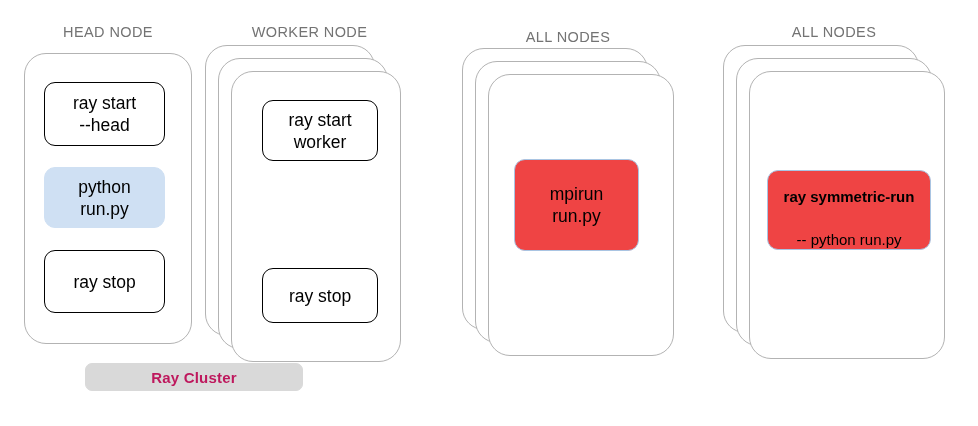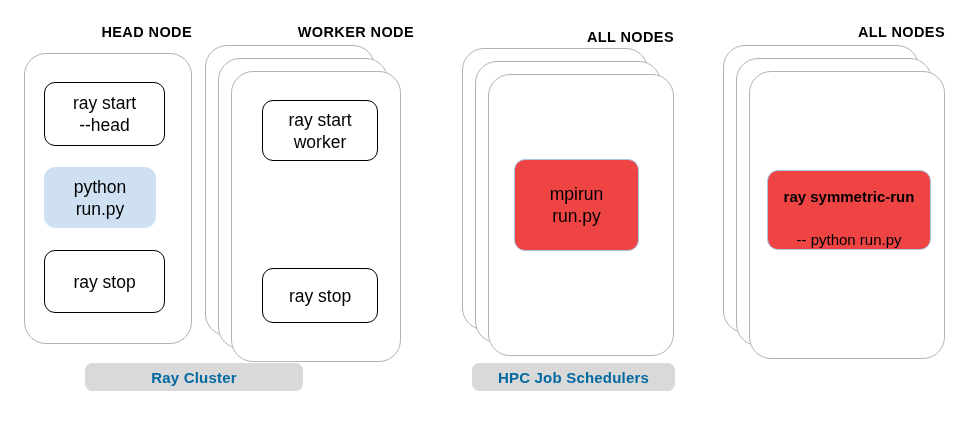--- a/index.html
+++ b/index.html
@@ -17,24 +17,24 @@
     width: 978px;
     height: 426px;
     background: #ffffff;
     overflow: hidden;
   }
 
   
   .panel-title {
     position: absolute;
     font-size: 14.5px;
-    font-weight: bold;
-    color: #000000;
+    font-weight: normal;
+    color: #737373;
     letter-spacing: 0.4px;
-    text-align: right;
+    text-align: center;
     white-space: nowrap;
     line-height: 16px;
   }
 
   
   .node-card {
     position: absolute;
     background: #ffffff;
     border: 1px solid #b3b3b3;
     border-radius: 22px;
@@ -93,21 +93,21 @@
   
   .legend-pill {
     position: absolute;
     box-sizing: border-box;
     display: flex;
     align-items: center;
     justify-content: center;
     border-radius: 7px;
     font-size: 15px;
     font-weight: bold;
-    color: #0369a1;
+    color: #be185d;
     letter-spacing: 0.2px;
     white-space: nowrap;
     z-index: 12;
   }
   .legend-pill.grey {
     background: #d9d9d9;
     border: 1px solid #d9d9d9;
   }
   .legend-pill.green {
     background: #e3efd9;
@@ -121,21 +121,21 @@
 
   <div class="panel-title" style="left:24px; top:24px; width:168px;">HEAD NODE</div>
 
   <div class="node-card front" style="left:24px; top:53px; width:168px; height:291px;"></div>
 
   <div class="cmd-box plain" style="left:44px; top:82px; width:121px; height:64px;">
     <span class="cmd-line">ray start</span>
     <span class="cmd-line">--head</span>
   </div>
 
-  <div class="cmd-box highlight" style="left:44px; top:167px; width:112px; height:61px;text-align:right;">
+  <div class="cmd-box highlight" style="left:44px; top:167px; width:121px; height:61px;text-align:right;">
     <span class="cmd-line">python</span>
     <span class="cmd-line">run.py</span>
   </div>
 
   <div class="cmd-box plain" style="left:44px; top:250px; width:121px; height:63px;">
     <span class="cmd-line">ray stop</span>
   </div>
 
   <div class="panel-title" style="left:205px; top:24px; width:209px;">WORKER NODE</div>
 
@@ -160,23 +160,20 @@
 
   <div class="node-card back" style="left:462px; top:48px; width:186px; height:282px;"></div>
   <div class="node-card mid" style="left:475px; top:61px; width:186px; height:282px;"></div>
   <div class="node-card front" style="left:488px; top:74px; width:186px; height:282px;"></div>
 
   <div class="cmd-box highlight-bordered" style="left:514px; top:159px; width:125px; height:92px;">
     <span class="cmd-line">mpirun</span>
     <span class="cmd-line">run.py</span>
   </div>
 
-  <div class="legend-pill grey" style="left:472px; top:363px; width:203px; height:28px;">
-    <span>HPC Job Schedulers</span>
-  </div>
 
   <div class="panel-title" style="left:723px; top:24px; width:222px;">ALL NODES</div>
 
   <div class="node-card back" style="left:723px; top:45px; width:196px; height:288px;"></div>
   <div class="node-card mid" style="left:736px; top:58px; width:196px; height:288px;"></div>
   <div class="node-card front" style="left:749px; top:71px; width:196px; height:288px;"></div>
 
   <div class="cmd-box highlight-bordered" style="left:767px; top:170px; width:164px; height:80px;justify-content:flex-end;">
     <span class="cmd-line bold">ray symmetric-run</span>
     <span class="cmd-line sub">-- python run.py</span>

